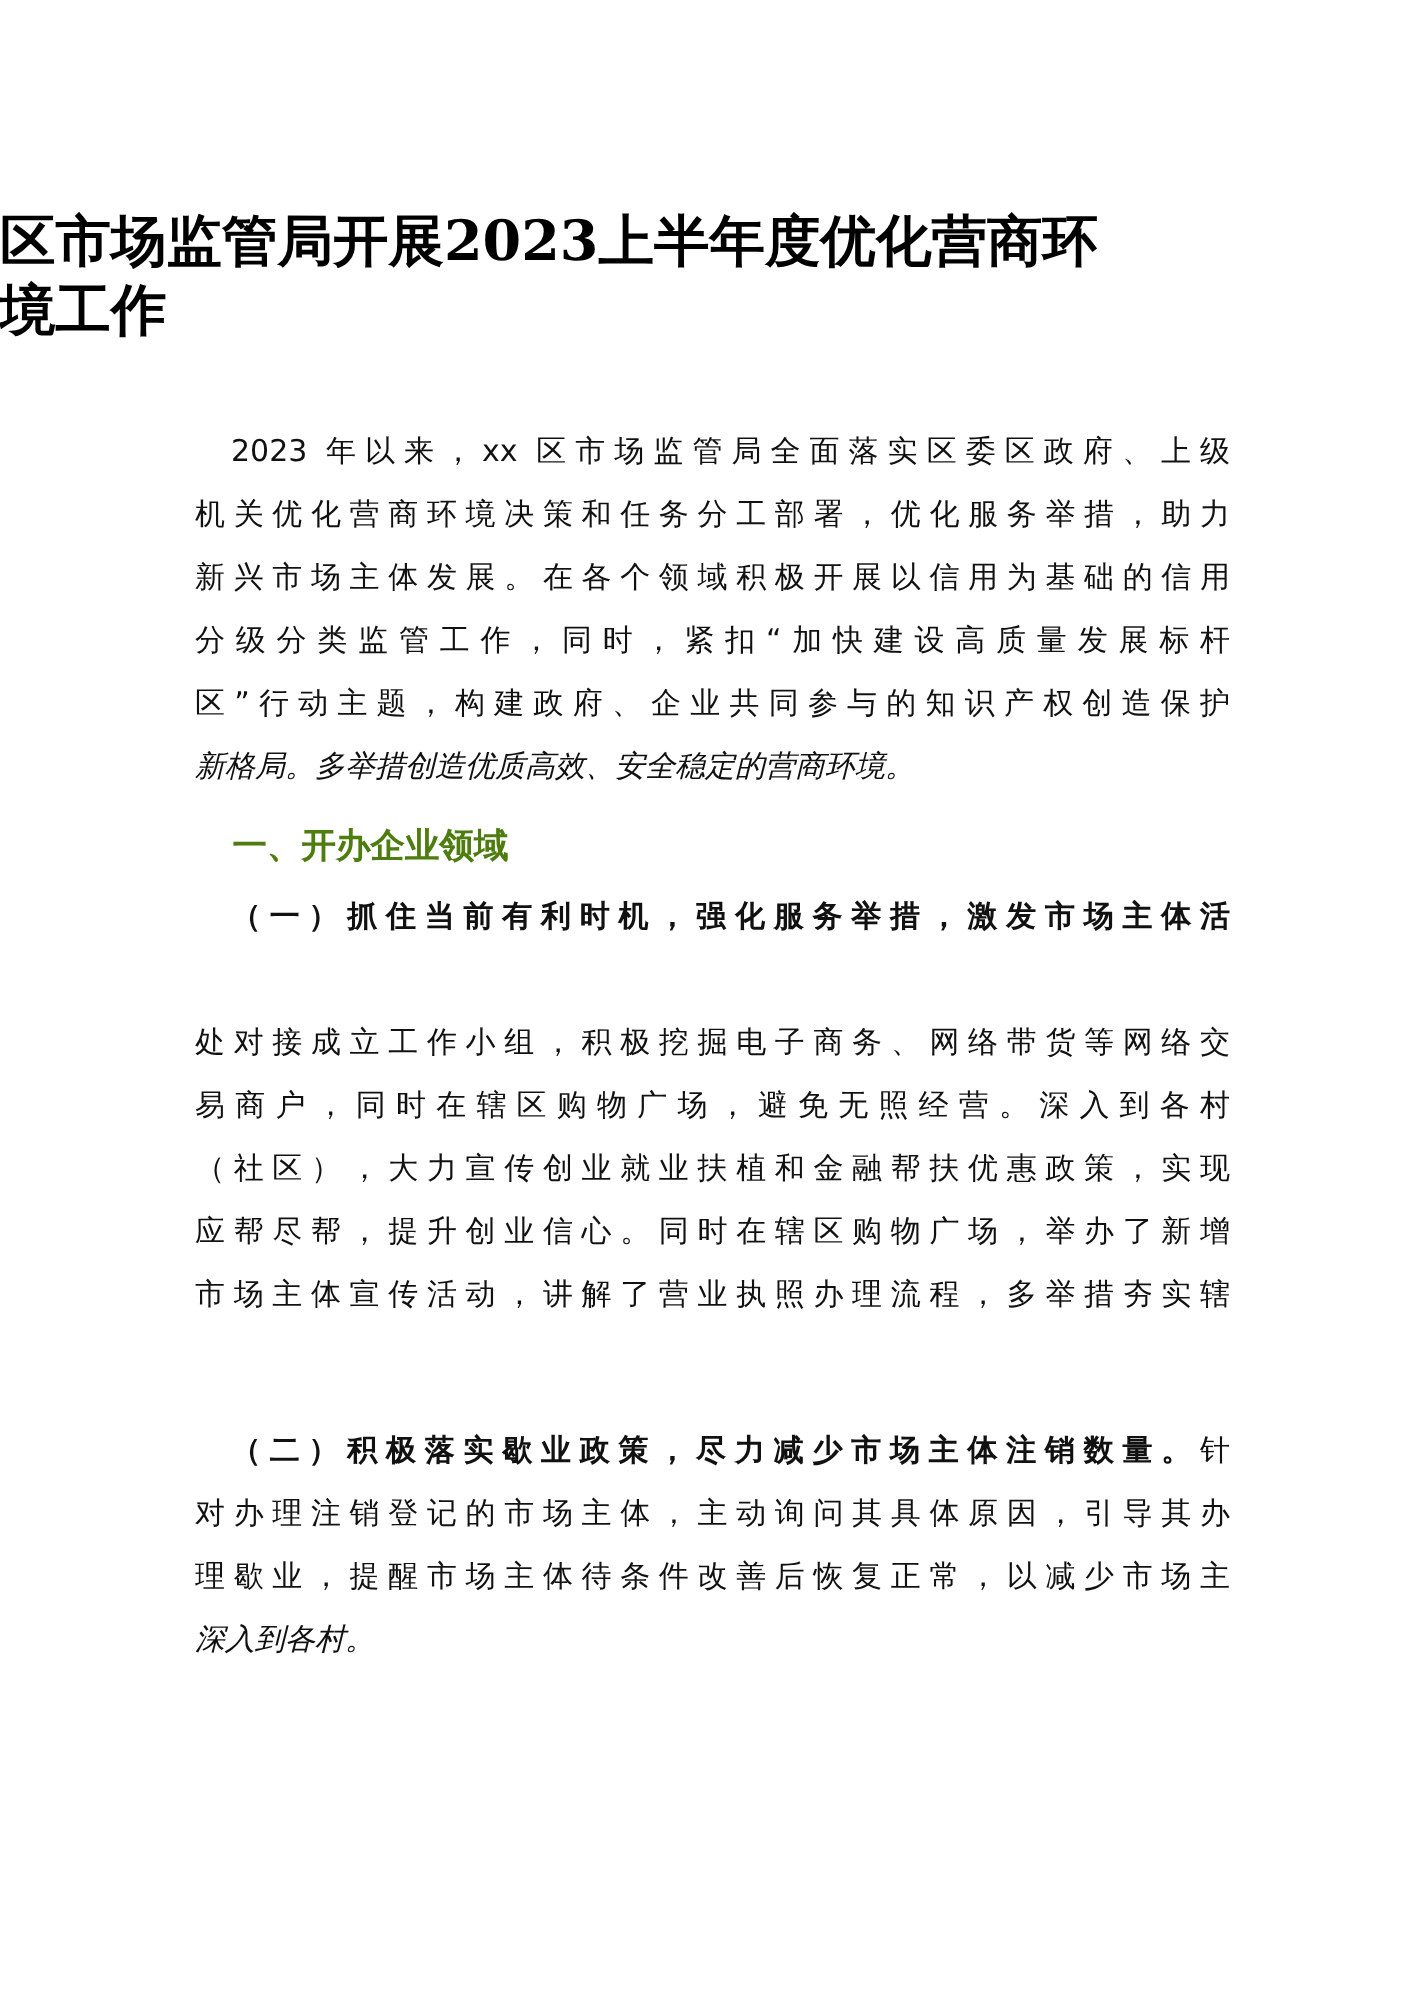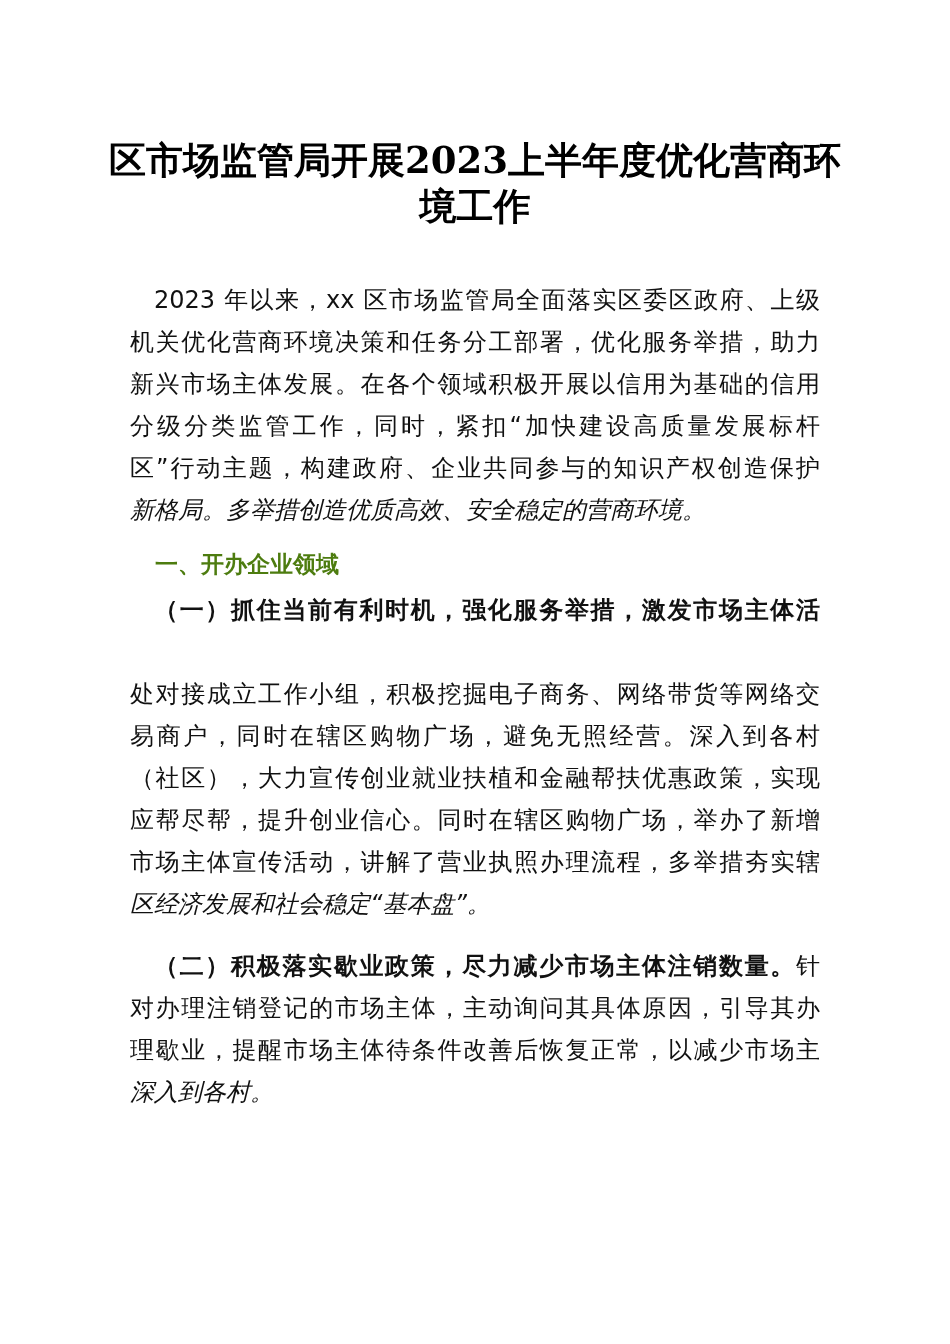--- a/index.html
+++ b/index.html
@@ -19,37 +19,36 @@
       left: 0;
       top: 0;
       width: 950px;
       height: 1344px;
       background: #ffffff;
     }
     .title {
       position: absolute;
       left: 0;
       width: 950px;
-      text-align: center;
       font-family: "DejaVu Serif", "Liberation Serif", serif;
       font-weight: bold;
       font-size: 37px;
       line-height: 48px;
       letter-spacing: 0px;
       white-space: nowrap;
     }
     .title.l1 { top: 136px; }
     .title.l2 { top: 182px; }
 
     .line {
       position: absolute;
       left: 130px;
       width: 690px;
       font-family: "DejaVu Sans", "Liberation Sans", sans-serif;
-      font-size: 24px;
+      font-size: 20px;
       line-height: 36px;
       white-space: nowrap;
       text-align: justify;
       text-align-last: justify;
       color: #111111;
     }
     .line.indent { left: 154px; width: 666px; }
     .line.last { text-align-last: left; font-style: italic; }
     .heading {
       position: absolute;
@@ -79,20 +78,19 @@
   <div class="line last" style="top:492px">新格局。多举措创造优质高效、安全稳定的营商环境。</div>
 
   <div class="heading" style="top:546px">一、开办企业领域</div>
 
   <div class="line indent" style="top:592px"><span class="bold">（一）抓住当前有利时机，强化服务举措，激发市场主体活</span></div>
   <div class="line" style="top:676px">处对接成立工作小组，积极挖掘电子商务、网络带货等网络交</div>
   <div class="line" style="top:718px">易商户，同时在辖区购物广场，避免无照经营。深入到各村</div>
   <div class="line" style="top:760px">（社区），大力宣传创业就业扶植和金融帮扶优惠政策，实现</div>
   <div class="line" style="top:802px">应帮尽帮，提升创业信心。同时在辖区购物广场，举办了新增</div>
   <div class="line" style="top:844px">市场主体宣传活动，讲解了营业执照办理流程，多举措夯实辖</div>
-  <div class="line last" style="top:886px">区经济发展和社会稳定“基本盘”。</div>
 
   <div class="line indent" style="top:948px"><span class="bold">（二）积极落实歇业政策，尽力减少市场主体注销数量。</span><span>针</span></div>
   <div class="line" style="top:990px">对办理注销登记的市场主体，主动询问其具体原因，引导其办</div>
   <div class="line" style="top:1032px">理歇业，提醒市场主体待条件改善后恢复正常，以减少市场主</div>
   <div class="line last" style="top:1074px">深入到各村。</div>
 
 </div>
 
 </body></html>

